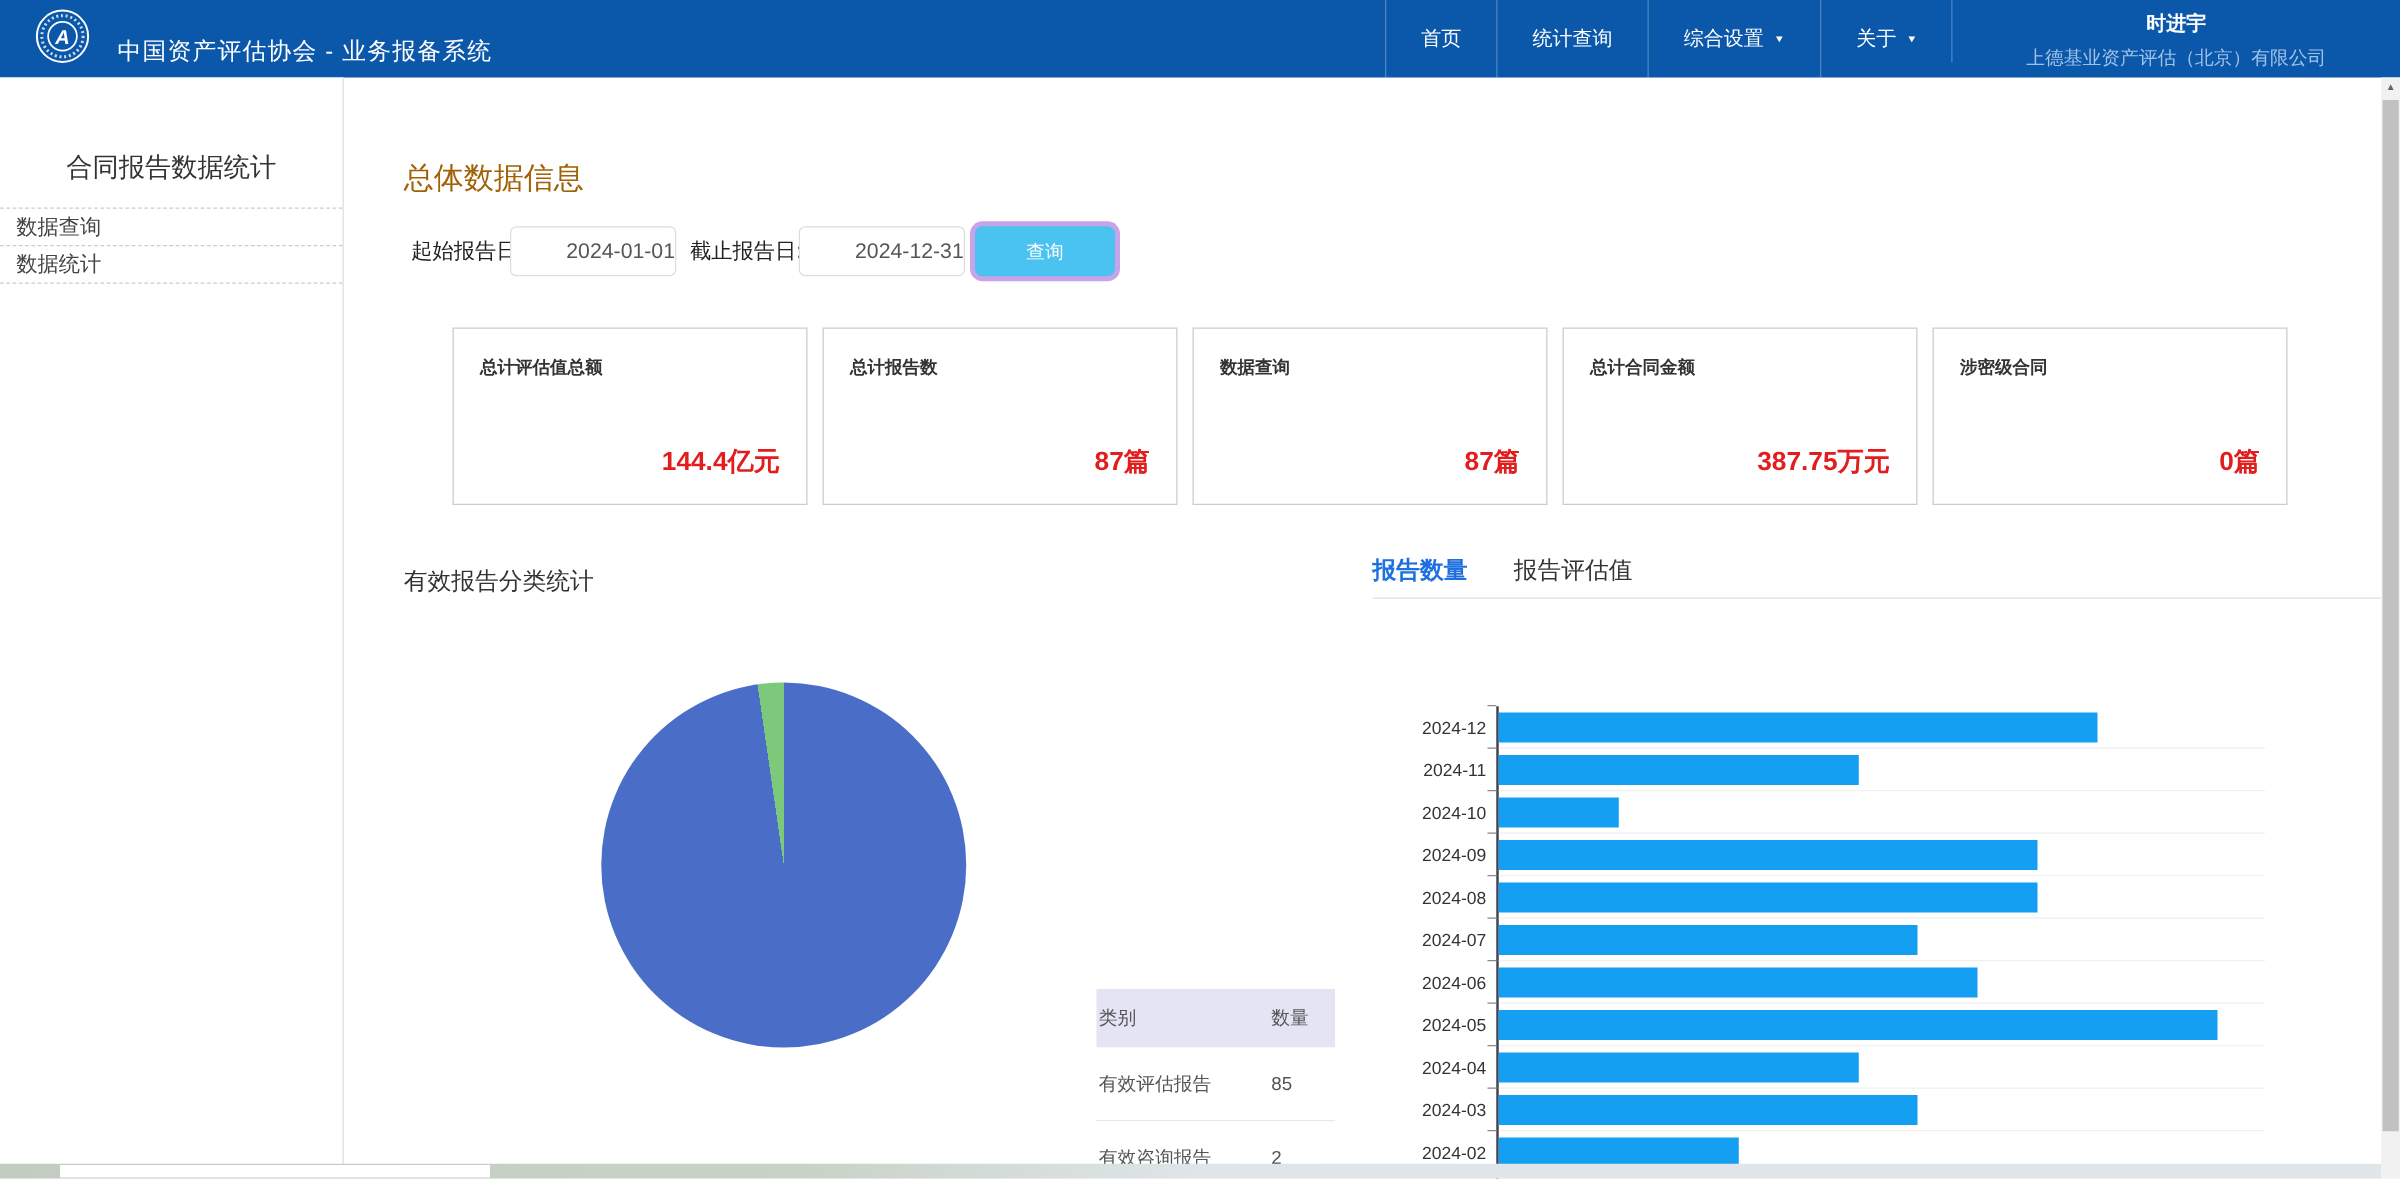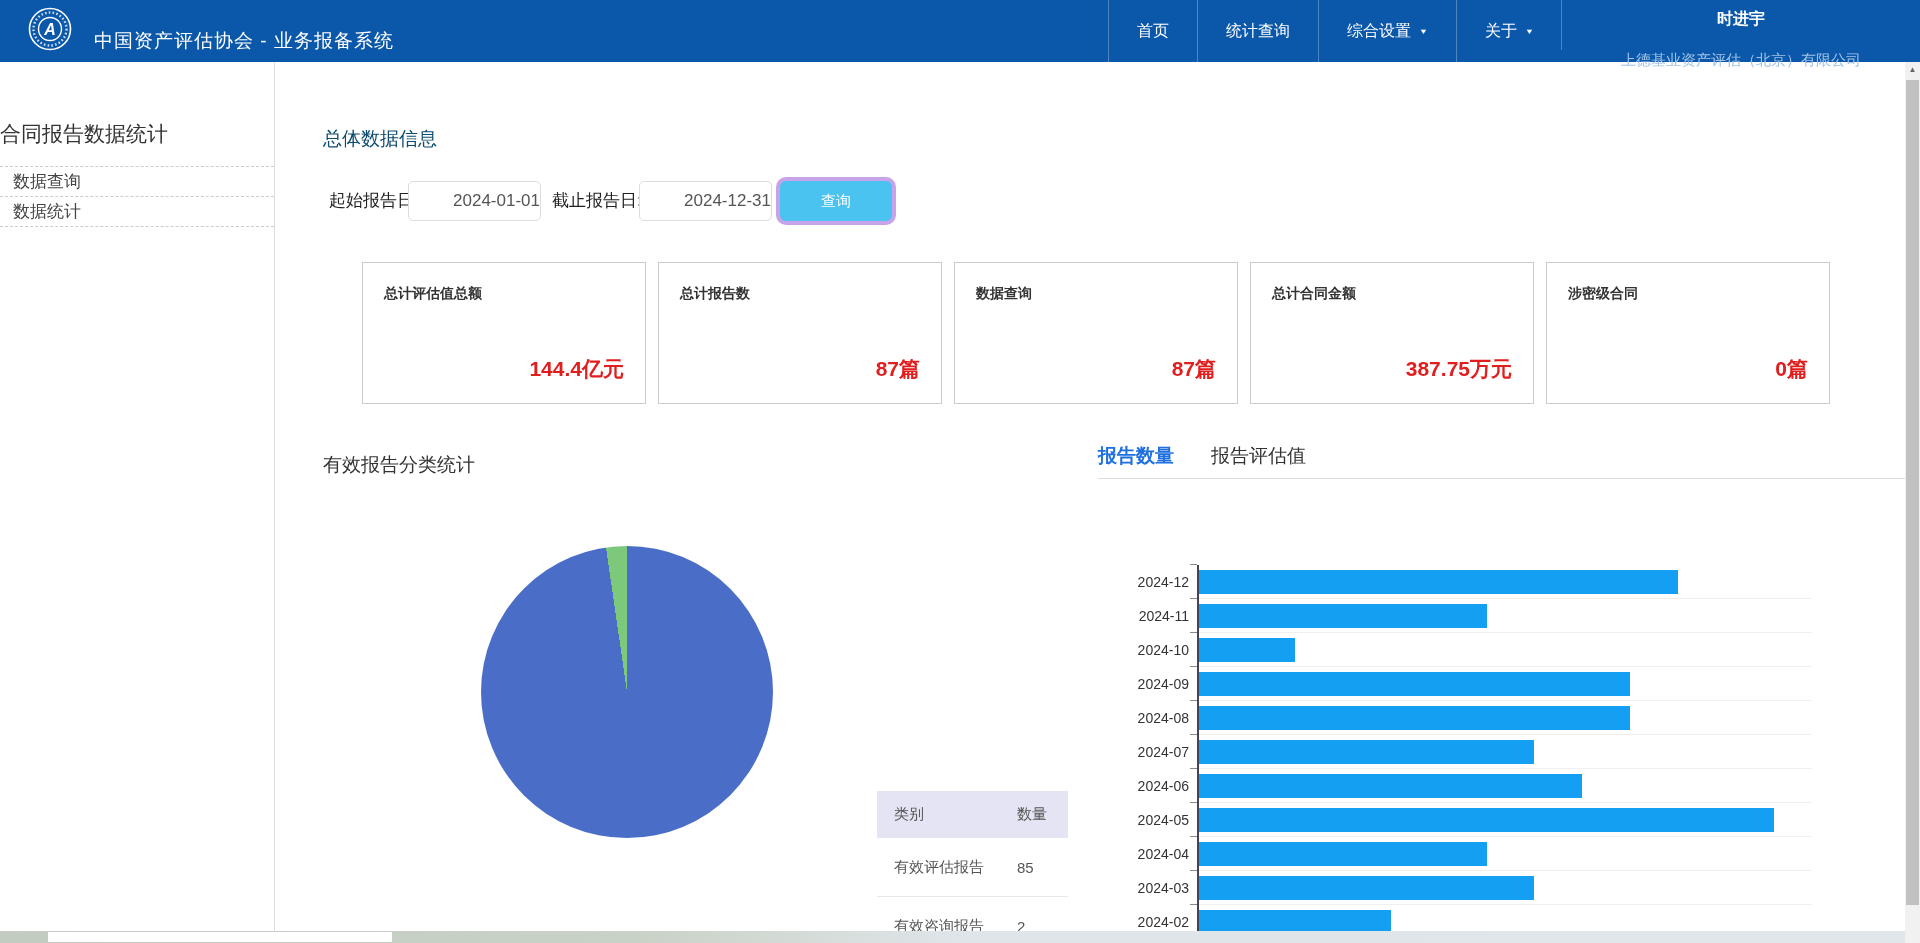--- a/index.html
+++ b/index.html
@@ -13,32 +13,32 @@
   .brand { position:absolute; left:28px; top:0; height:62px; display:flex; align-items:center; gap:22px; }
   .brand-title { font-size:19px; letter-spacing:1px; color:#fff;margin-top:20px; }
   .nav-menu { position:absolute; left:1108px; top:0; height:62px; display:flex; }
   .nav-item { height:62px; display:flex; align-items:center; justify-content:center;
               padding:0 28px; font-size:16px; color:#fff; cursor:pointer;
               border-left:1px solid rgba(255,255,255,.28); white-space:nowrap; }
   .caret { display:inline-block; margin-left:8px; font-size:9px; transform:scaleY(.85); }
   .user-box { position:absolute; left:1561px; top:0; width:359px; height:50px;
               border-left:1px solid rgba(255,255,255,.28); text-align:center; }
   .user-name { margin-top:9px; font-size:16px; font-weight:bold; color:#fff; }
-  .user-company { margin-top:21px; font-size:15px; color:#9fc3e8; }
+  .user-company { margin-top:7px; font-size:15px; color:#9fc3e8; }
 
   
   .sidebar { position:absolute; left:0; top:62px; width:275px; height:881px;
              border-right:1px solid #ddd; background:#fff; }
-  .side-title { padding:58px 0 18px; text-align:left; font-size:21px; color:#333;
+  .side-title { padding:58px 0 18px; text-align:center; font-size:21px; color:#333;
                 border-bottom:1px dashed #ccc; }
   .side-item { height:30px; line-height:30px; padding-left:13px; font-size:17px; color:#444;
                border-bottom:1px dashed #ccc; cursor:pointer; }
 
   
-  .section-title { position:absolute; left:323px; top:126px; font-size:19px; color:#0c4a6e; }
+  .section-title { position:absolute; left:323px; top:126px; font-size:24px; color:#a16207; }
   .filter-row { position:absolute; left:329px; top:181px; height:40px; }
   .f-label { position:absolute; top:0; line-height:40px; font-size:17px; color:#222; white-space:nowrap; }
   .f-input { position:absolute; top:0; width:133px; height:40px; border:1px solid #ddd; border-radius:5px;
              text-align:right; font-size:17px; color:#555; background:#fff;
              font-family:"Liberation Sans","DejaVu Sans",sans-serif; }
   .query-btn { position:absolute; left:451px; top:0; width:112px; height:40px; border:none; border-radius:6px;
                background:var(--button-bg,#4ac3f0); color:#fff; font-size:15px; cursor:pointer;
                box-shadow:0 0 0 4px var(--button-ring,#c7a3ea);
                font-family:"Liberation Sans","DejaVu Sans",sans-serif; }
 
@@ -49,21 +49,21 @@
                 color:var(--accent-red,#e11d1d); }
 
   .pie-title { position:absolute; left:323px; top:452px; font-size:19px; color:#333; }
   .pie { position:absolute; left:481px; top:546px; width:292px; height:292px; border-radius:50%; }
 
   
   .mini-table { position:absolute; left:877px; top:791px; width:191px; height:152px; overflow:hidden;
                 font-size:15px; color:#555; }
   .mt-row { display:flex; align-items:center; height:59px; border-bottom:1px solid #e8e8e8; background:#fff; }
   .mt-row.head { height:47px; background:var(--table-header-bg,#e4e4f4); border-bottom:none; }
-  .mt-c1 { width:140px; padding-left:17px; }
+  .mt-c1 { width:140px; padding-left:2px; }
   .mt-c2 { width:50px; }
 
   
   .tabs { position:absolute; left:1098px; top:443px; display:flex; gap:37px; font-size:19px; }
   .tab { color:#333; cursor:pointer; }
   .tab.active { color:var(--tab-active,#1e6fe0); font-weight:bold; }
   .tabs-underline { position:absolute; left:1098px; top:478px; width:807px; height:0;
                     border-bottom:1px solid #ddd; }
 
   .bar-labels { position:absolute; left:1085px; top:565px; width:104px; }

